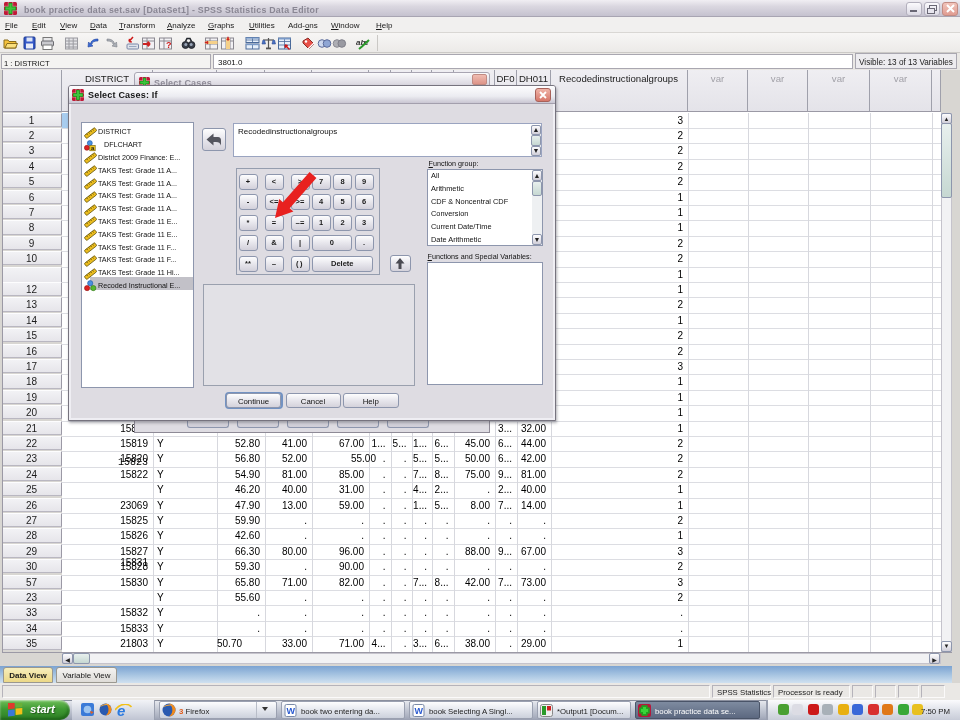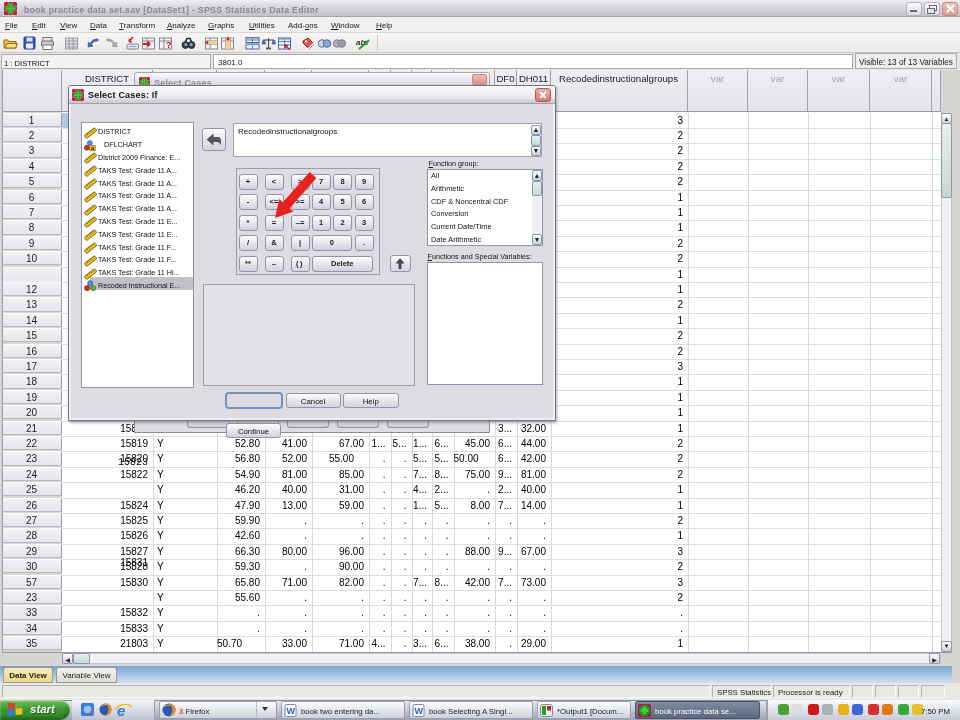--- a/index.html
+++ b/index.html
@@ -330,26 +330,26 @@
 <div class="cell" style="left:390.5px;top:437.9px;width:16.0px;text-align:right;">5...</div>
 <div class="cell" style="left:411.5px;top:437.9px;width:15.5px;text-align:right;">1...</div>
 <div class="cell" style="left:432px;top:437.9px;width:16.5px;text-align:right;">6...</div>
 <div class="cell" style="left:453.5px;top:437.9px;width:36.5px;text-align:right;">45.00</div>
 <div class="cell" style="left:495px;top:437.9px;width:17px;text-align:right;">6...</div>
 <div class="cell" style="left:517px;top:437.9px;width:29px;text-align:right;">44.00</div>
 <div class="cell" style="left:62px;top:453.3px;width:86px;text-align:right;">15820</div>
 <div class="cell" style="left:157px;top:453.3px;">Y</div>
 <div class="cell" style="left:217px;top:453.3px;width:43px;text-align:right;">56.80</div>
 <div class="cell" style="left:265px;top:453.3px;width:42px;text-align:right;">52.00</div>
-<div class="cell" style="left:302px;top:453.3px;width:52px;text-align:right;">55.00</div>
+<div class="cell" style="left:324px;top:453.3px;width:52px;text-align:right;">55.00</div>
 <div class="cell" style="left:369px;top:453.3px;width:16.5px;text-align:right;">.</div>
 <div class="cell" style="left:390.5px;top:453.3px;width:16.0px;text-align:right;">.</div>
 <div class="cell" style="left:411.5px;top:453.3px;width:15.5px;text-align:right;">5...</div>
 <div class="cell" style="left:432px;top:453.3px;width:16.5px;text-align:right;">5...</div>
-<div class="cell" style="left:453.5px;top:453.3px;width:36.5px;text-align:left;">50.00</div>
+<div class="cell" style="left:453.5px;top:453.3px;width:36.5px;text-align:right;">50.00</div>
 <div class="cell" style="left:495px;top:453.3px;width:17px;text-align:right;">6...</div>
 <div class="cell" style="left:517px;top:453.3px;width:29px;text-align:right;">42.00</div>
 <div class="cell" style="left:62px;top:468.7px;width:86px;text-align:right;">15822</div>
 <div class="cell" style="left:157px;top:468.7px;">Y</div>
 <div class="cell" style="left:217px;top:468.7px;width:43px;text-align:right;">54.90</div>
 <div class="cell" style="left:265px;top:468.7px;width:42px;text-align:right;">81.00</div>
 <div class="cell" style="left:312px;top:468.7px;width:52px;text-align:right;">85.00</div>
 <div class="cell" style="left:369px;top:468.7px;width:16.5px;text-align:right;">.</div>
 <div class="cell" style="left:390.5px;top:468.7px;width:16.0px;text-align:right;">.</div>
 <div class="cell" style="left:411.5px;top:468.7px;width:15.5px;text-align:right;">7...</div>
@@ -362,21 +362,21 @@
 <div class="cell" style="left:217px;top:484.1px;width:43px;text-align:right;">46.20</div>
 <div class="cell" style="left:265px;top:484.1px;width:42px;text-align:right;">40.00</div>
 <div class="cell" style="left:312px;top:484.1px;width:52px;text-align:right;">31.00</div>
 <div class="cell" style="left:369px;top:484.1px;width:16.5px;text-align:right;">.</div>
 <div class="cell" style="left:390.5px;top:484.1px;width:16.0px;text-align:right;">.</div>
 <div class="cell" style="left:411.5px;top:484.1px;width:15.5px;text-align:right;">4...</div>
 <div class="cell" style="left:432px;top:484.1px;width:16.5px;text-align:right;">2...</div>
 <div class="cell" style="left:453.5px;top:484.1px;width:36.5px;text-align:right;">.</div>
 <div class="cell" style="left:495px;top:484.1px;width:17px;text-align:right;">2...</div>
 <div class="cell" style="left:517px;top:484.1px;width:29px;text-align:right;">40.00</div>
-<div class="cell" style="left:62px;top:499.5px;width:86px;text-align:right;">15824</div>
+<div class="cell" style="left:62px;top:499.5px;width:86px;text-align:right;">23069</div>
 <div class="cell" style="left:157px;top:499.5px;">Y</div>
 <div class="cell" style="left:217px;top:499.5px;width:43px;text-align:right;">47.90</div>
 <div class="cell" style="left:265px;top:499.5px;width:42px;text-align:right;">13.00</div>
 <div class="cell" style="left:312px;top:499.5px;width:52px;text-align:right;">59.00</div>
 <div class="cell" style="left:369px;top:499.5px;width:16.5px;text-align:right;">.</div>
 <div class="cell" style="left:390.5px;top:499.5px;width:16.0px;text-align:right;">.</div>
 <div class="cell" style="left:411.5px;top:499.5px;width:15.5px;text-align:right;">1...</div>
 <div class="cell" style="left:432px;top:499.5px;width:16.5px;text-align:right;">5...</div>
 <div class="cell" style="left:453.5px;top:499.5px;width:36.5px;text-align:right;">8.00</div>
 <div class="cell" style="left:495px;top:499.5px;width:17px;text-align:right;">7...</div>
@@ -692,21 +692,21 @@
 <div class="ab" style="left:532px;top:170px;width:10px;height:75px;background:#eef0f2;"></div>
 <div class="sb" style="left:532px;top:170px;width:10px;height:11px;"></div>
 <div class="sbg" style="left:532px;top:171.5px;width:10px;font-size:7px;">▲</div>
 <div class="sb" style="left:532px;top:181px;width:10px;height:15px;background:linear-gradient(#e8f0ee,#c6d8d2);"></div>
 <div class="sb" style="left:532px;top:234px;width:10px;height:11px;"></div>
 <div class="sbg" style="left:532px;top:235.5px;width:10px;font-size:7px;">▼</div>
 <div class="lbl" style="left:427.5px;top:251.5px;"><u>F</u>unctions and Special Variables:</div>
 <div class="ab" style="left:427px;top:262px;width:116px;height:123px;background:#fff;border:1px solid #8d96ad;"></div>
 <div class="ab" style="left:203px;top:284px;width:211.5px;height:102px;background:#e2e1e6;border:1px solid #9aa0ae;"></div>
 <div class="ab" style="left:224.5px;top:391.5px;width:58px;height:17.5px;border:2px solid #7292c2;border-radius:4px;"></div>
-<div class="ab btn3d" style="left:226px;top:393px;width:55px;height:14.5px;font-size:7.8px;color:#111;text-align:center;padding-top:3px;margin-top:30px;">Continue</div>
+<div class="ab btn3d" style="left:226px;top:393px;width:55px;height:14.5px;font-size:7.8px;color:#111;text-align:center;padding-top:3px;">Continue</div>
 <div class="ab btn3d" style="left:285.5px;top:393px;width:55px;height:14.5px;font-size:7.8px;color:#111;text-align:center;padding-top:3px;">Cancel</div>
 <div class="ab btn3d" style="left:343px;top:393px;width:55.5px;height:14.5px;font-size:7.8px;color:#111;text-align:center;padding-top:3px;">Help</div>
 <svg class="ab" style="left:260px;top:165px" width="65" height="60">
     <polygon points="49.6,7.0 56.4,13.0 29.7,43.3 33.4,46.6 15.0,53.0 19.2,34.0 22.9,37.3" fill="#e8211f"></polygon>
   </svg>
 <div class="ab" style="left:0;top:700px;width:960px;height:20px;background:linear-gradient(#e6e8ee,#c3c8d4 45%,#a8aebe 85%,#9aa0b2);border-top:1px solid #8a8f9e;"></div>
 <div class="ab" style="left:0;top:700px;width:70px;height:20px;background:linear-gradient(#6fbf58,#3f9a33 45%,#2d7d24);border-radius:0 10px 10px 0;box-shadow:inset 0 1px 2px rgba(255,255,255,.6), inset -2px -2px 3px rgba(0,60,0,.4);"></div>
 <svg class="ab" style="left:8px;top:703px" width="15" height="14" viewBox="0 0 15 14">
     <rect x="0" y="0" width="6.7" height="6.3" fill="#e03a2c" transform="skewY(-6)"></rect>
     <rect x="7.6" y="-0.8" width="6.7" height="6.3" fill="#68b038" transform="skewY(-6)"></rect>

